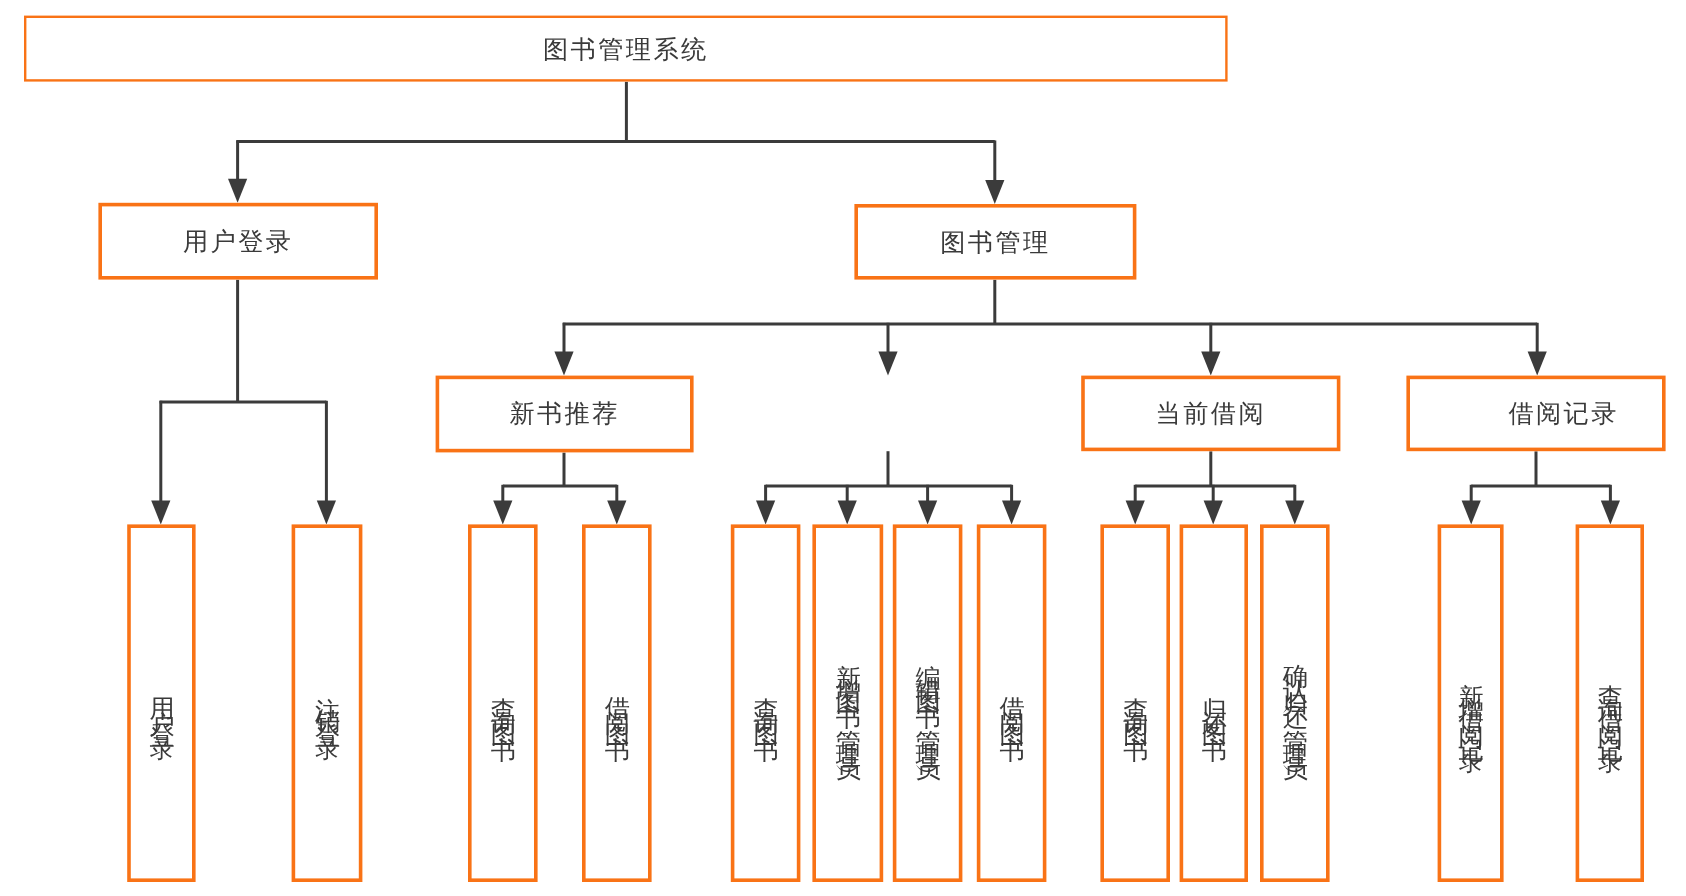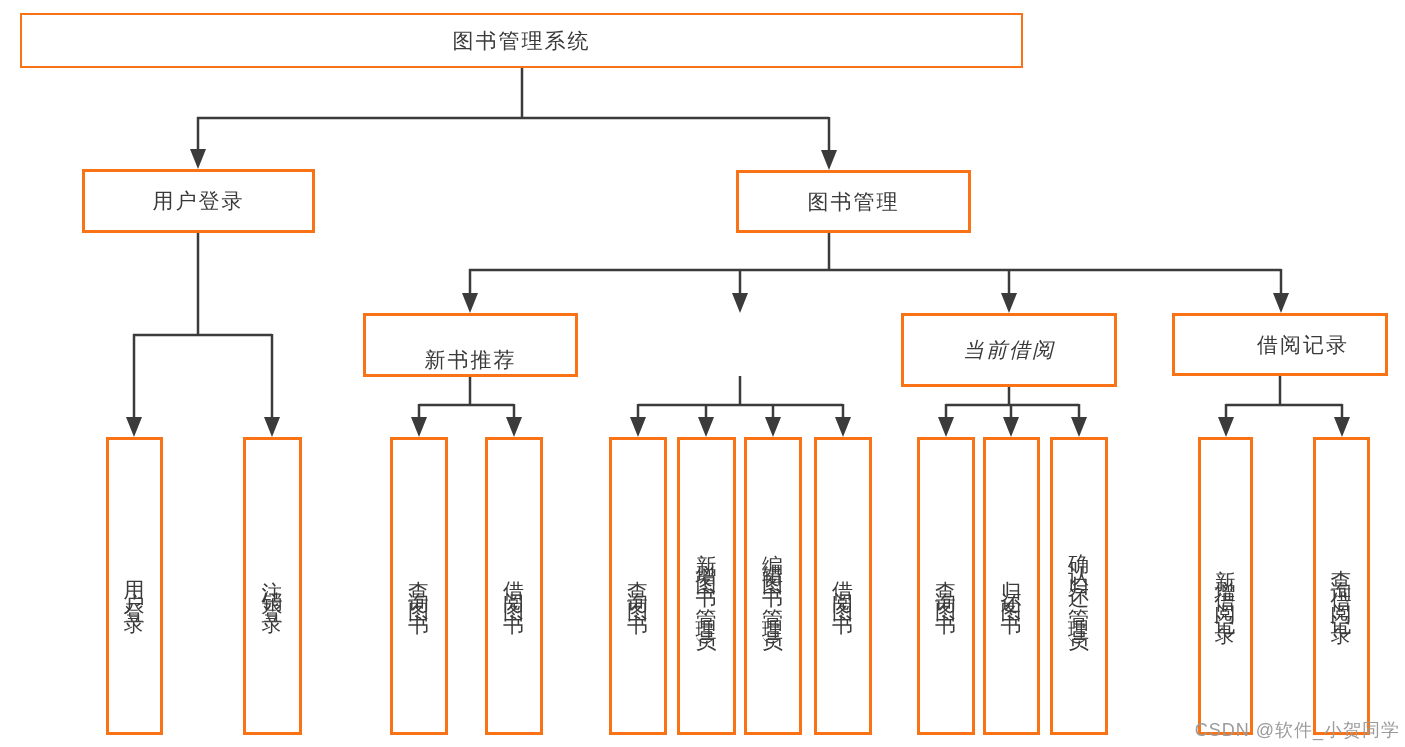--- a/index.html
+++ b/index.html
@@ -134,28 +134,28 @@
     </g>
   </svg>
 
   <div class="node root" style="left:20px; top:13px; width:1003px; height:55px;">
     <span class="hlabel">图书管理系统</span>
   </div>
 
   <div class="node" style="left:82px; top:169px; width:233px; height:64px;">
     <span class="hlabel">用户登录</span>
   </div>
-  <div class="node" style="left:736px; top:170px; width:235px; height:63px;">
+  <div class="node" style="left:712px; top:170px; width:235px; height:63px;">
     <span class="hlabel">图书管理</span>
   </div>
 
-  <div class="node" style="left:363px; top:313px; width:215px; height:64px;align-items:flex-end;">
+  <div class="node" style="left:363px; top:313px; width:215px; height:64px;">
     <span class="hlabel">新书推荐</span>
   </div>
-  <div class="node" style="left:901px; top:313px; width:216px; height:74px;font-style:italic;">
+  <div class="node" style="left:901px; top:313px; width:216px; height:63px;">
     <span class="hlabel">当前借阅</span>
   </div>
   <div class="node" style="left:1172px; top:313px; width:216px; height:63px;padding-left:46px;">
     <span class="hlabel">借阅记录</span>
   </div>
 
   <div class="node" style="left:106px; top:437px; width:57px; height:298px;">
     <span class="vlabel">用户登录</span>
   </div>
   <div class="node" style="left:243px; top:437px; width:59px; height:298px;">
@@ -192,15 +192,14 @@
     <span class="vlabel">确认归还（管理员）</span>
   </div>
 
   <div class="node" style="left:1198px; top:437px; width:55px; height:298px;">
     <span class="vlabel">新增借阅记录</span>
   </div>
   <div class="node" style="left:1313px; top:437px; width:57px; height:298px;">
     <span class="vlabel">查询借阅记录</span>
   </div>
 
-  <div class="watermark">CSDN @软件_小贺同学</div>
 
 </div>
 
 </body></html>

